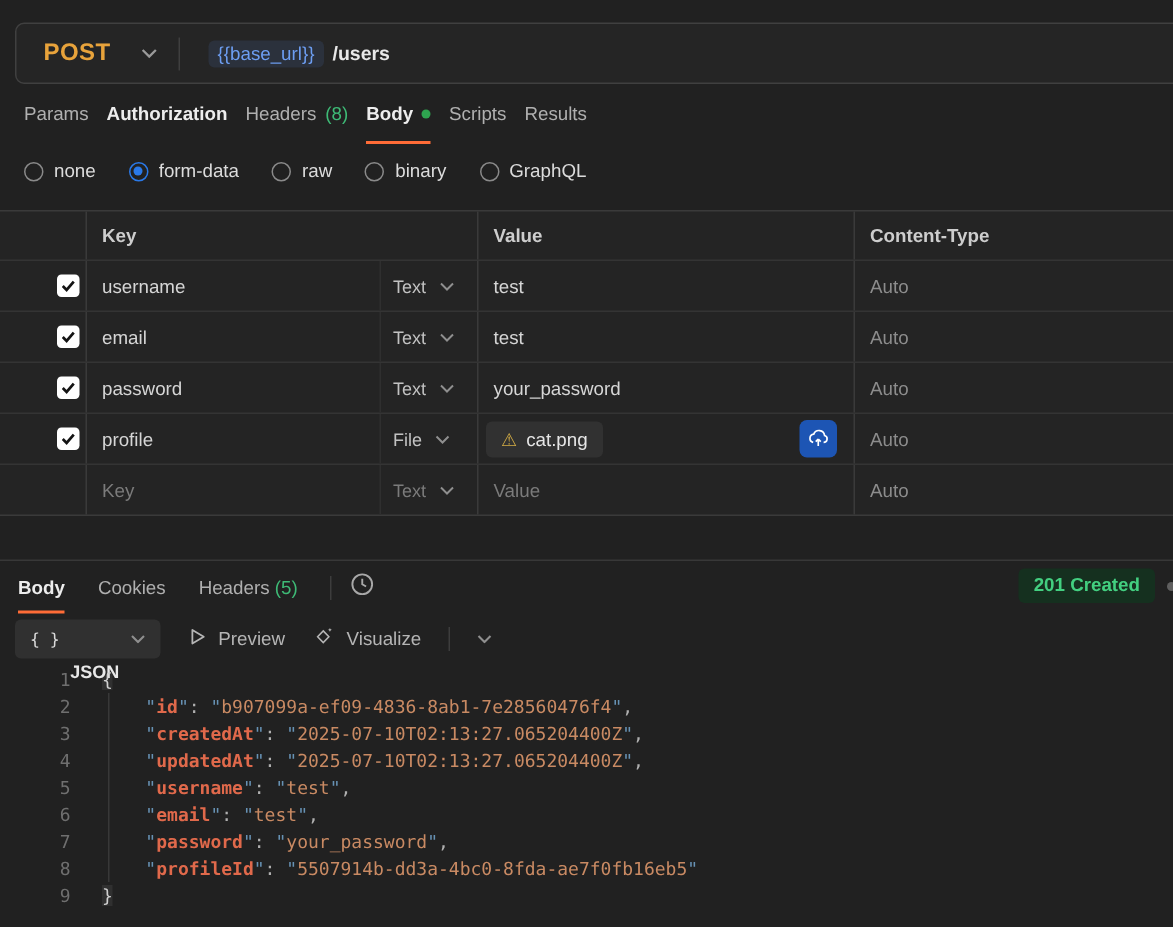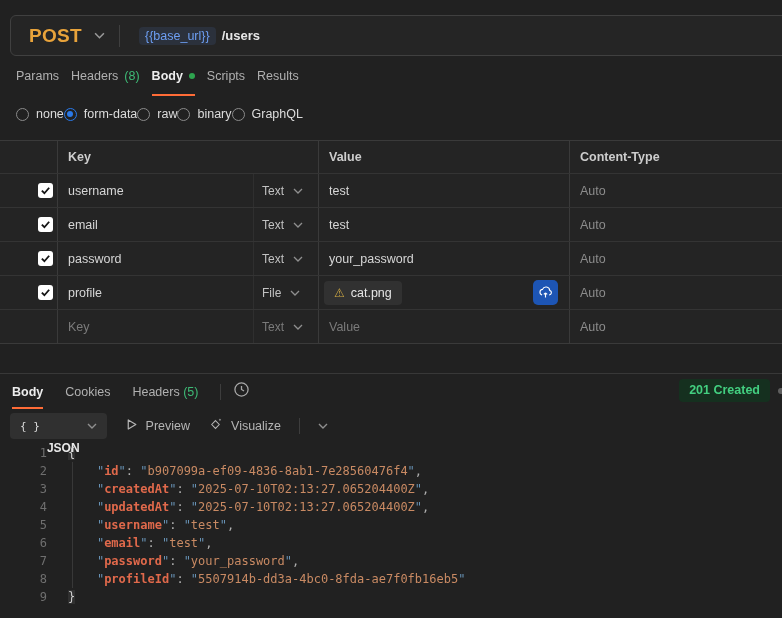--- a/index.html
+++ b/index.html
@@ -7,35 +7,35 @@
     width:782px;height:618px;position:relative;overflow:hidden;
     background:#212121;color:#d6d6d6;
     font-family:"Liberation Sans", sans-serif;
     -webkit-font-smoothing:antialiased;
   }
   
   .url-bar{position:absolute;top:15px;left:10px;right:-6px;height:41px;
     background:#252525;border:1px solid #404040;border-radius:6px;
     display:flex;align-items:center;box-sizing:border-box;}
   .method-btn{display:flex;align-items:center;padding:0 0 0 18px;width:108px;box-sizing:border-box;cursor:pointer;}
-  .method-label{color:#e8a33b;font-weight:700;font-size:19px;letter-spacing:.3px;}
+  .method-label{color:#e8a33b;font-weight:700;font-size:16px;letter-spacing:.3px;}
   .method-btn .chev{margin-left:auto;margin-right:14px;color:#9a9a9a;}
   .vsep{width:1px;height:22px;background:#3f3f3f;}
   .url-field{display:flex;align-items:center;gap:6px;margin-left:19px;flex:1;cursor:text;}
   .env-chip{background:#2b313c;color:#6d9ef2;font-size:12.5px;padding:2px 6px;border-radius:4px;}
   .url-path{color:#e8e8e8;font-size:13px;font-weight:600;}
   
   .req-tabs{position:absolute;top:69px;left:16px;display:flex;gap:12px;align-items:flex-start;}
   .tab{font-size:12.5px;color:#b0b0b0;padding-bottom:11px;cursor:pointer;display:flex;align-items:center;gap:6px;border-bottom:2px solid transparent;}
   .tab.bold{color:#ededed;font-weight:700;}
   .tab.active{color:#ededed;font-weight:700;border-bottom-color:#ff6c37;}
   .tab .badge-green{color:#3eba76;}
   .dot-green{width:6px;height:6px;border-radius:50%;background:#2ea44f;display:inline-block;}
   
-  .radio-row{position:absolute;top:107px;left:16px;display:flex;align-items:center;}
+  .radio-row{position:absolute;top:107px;left:16px;display:flex;gap:22px;align-items:center;}
   .radio-item{display:flex;align-items:center;gap:7px;font-size:12.5px;color:#dcdcdc;cursor:pointer;}
   .radio{width:13px;height:13px;border:1.5px solid #8a8a8a;border-radius:50%;box-sizing:border-box;position:relative;flex:none;}
   .radio.sel{border-color:#2a79e8;}
   .radio.sel::after{content:"";position:absolute;left:2px;top:2px;width:6px;height:6px;border-radius:50%;background:#2a79e8;}
   
   .fd-table{position:absolute;top:140px;left:0;right:0;background:#242424;
     border-top:1px solid #3a3a3a;border-bottom:1px solid #3a3a3a;}
   .thead{display:grid;grid-template-columns:57px 261px 251px 213px;height:32px;align-items:center;}
   .thead .hc{color:#cdcdcd;font-size:12.5px;font-weight:700;padding-left:10px;border-left:1px solid #3a3a3a;height:100%;display:flex;align-items:center;box-sizing:border-box;}
   .trow{display:grid;grid-template-columns:57px 196px 65px 251px 213px;height:33px;border-top:1px solid #343434;}
@@ -97,20 +97,23 @@
   <div class="url-field">
     <span class="env-chip">{{base_url}}</span>
     <span class="url-path">/users</span>
   </div>
 </div>
 
 <div class="req-tabs">
   <div class="tab">
       <span>Params</span>
     </div>
+  <div class="tab bold">
+      <span>Authorization</span>
+    </div>
   <div class="tab">
     <span>Headers</span>
     <span class="badge-green">(8)</span>
   </div>
   <div class="tab active">
     <span>Body</span>
     <span class="dot-green"></span>
   </div>
   <div class="tab">
       <span>Scripts</span>

